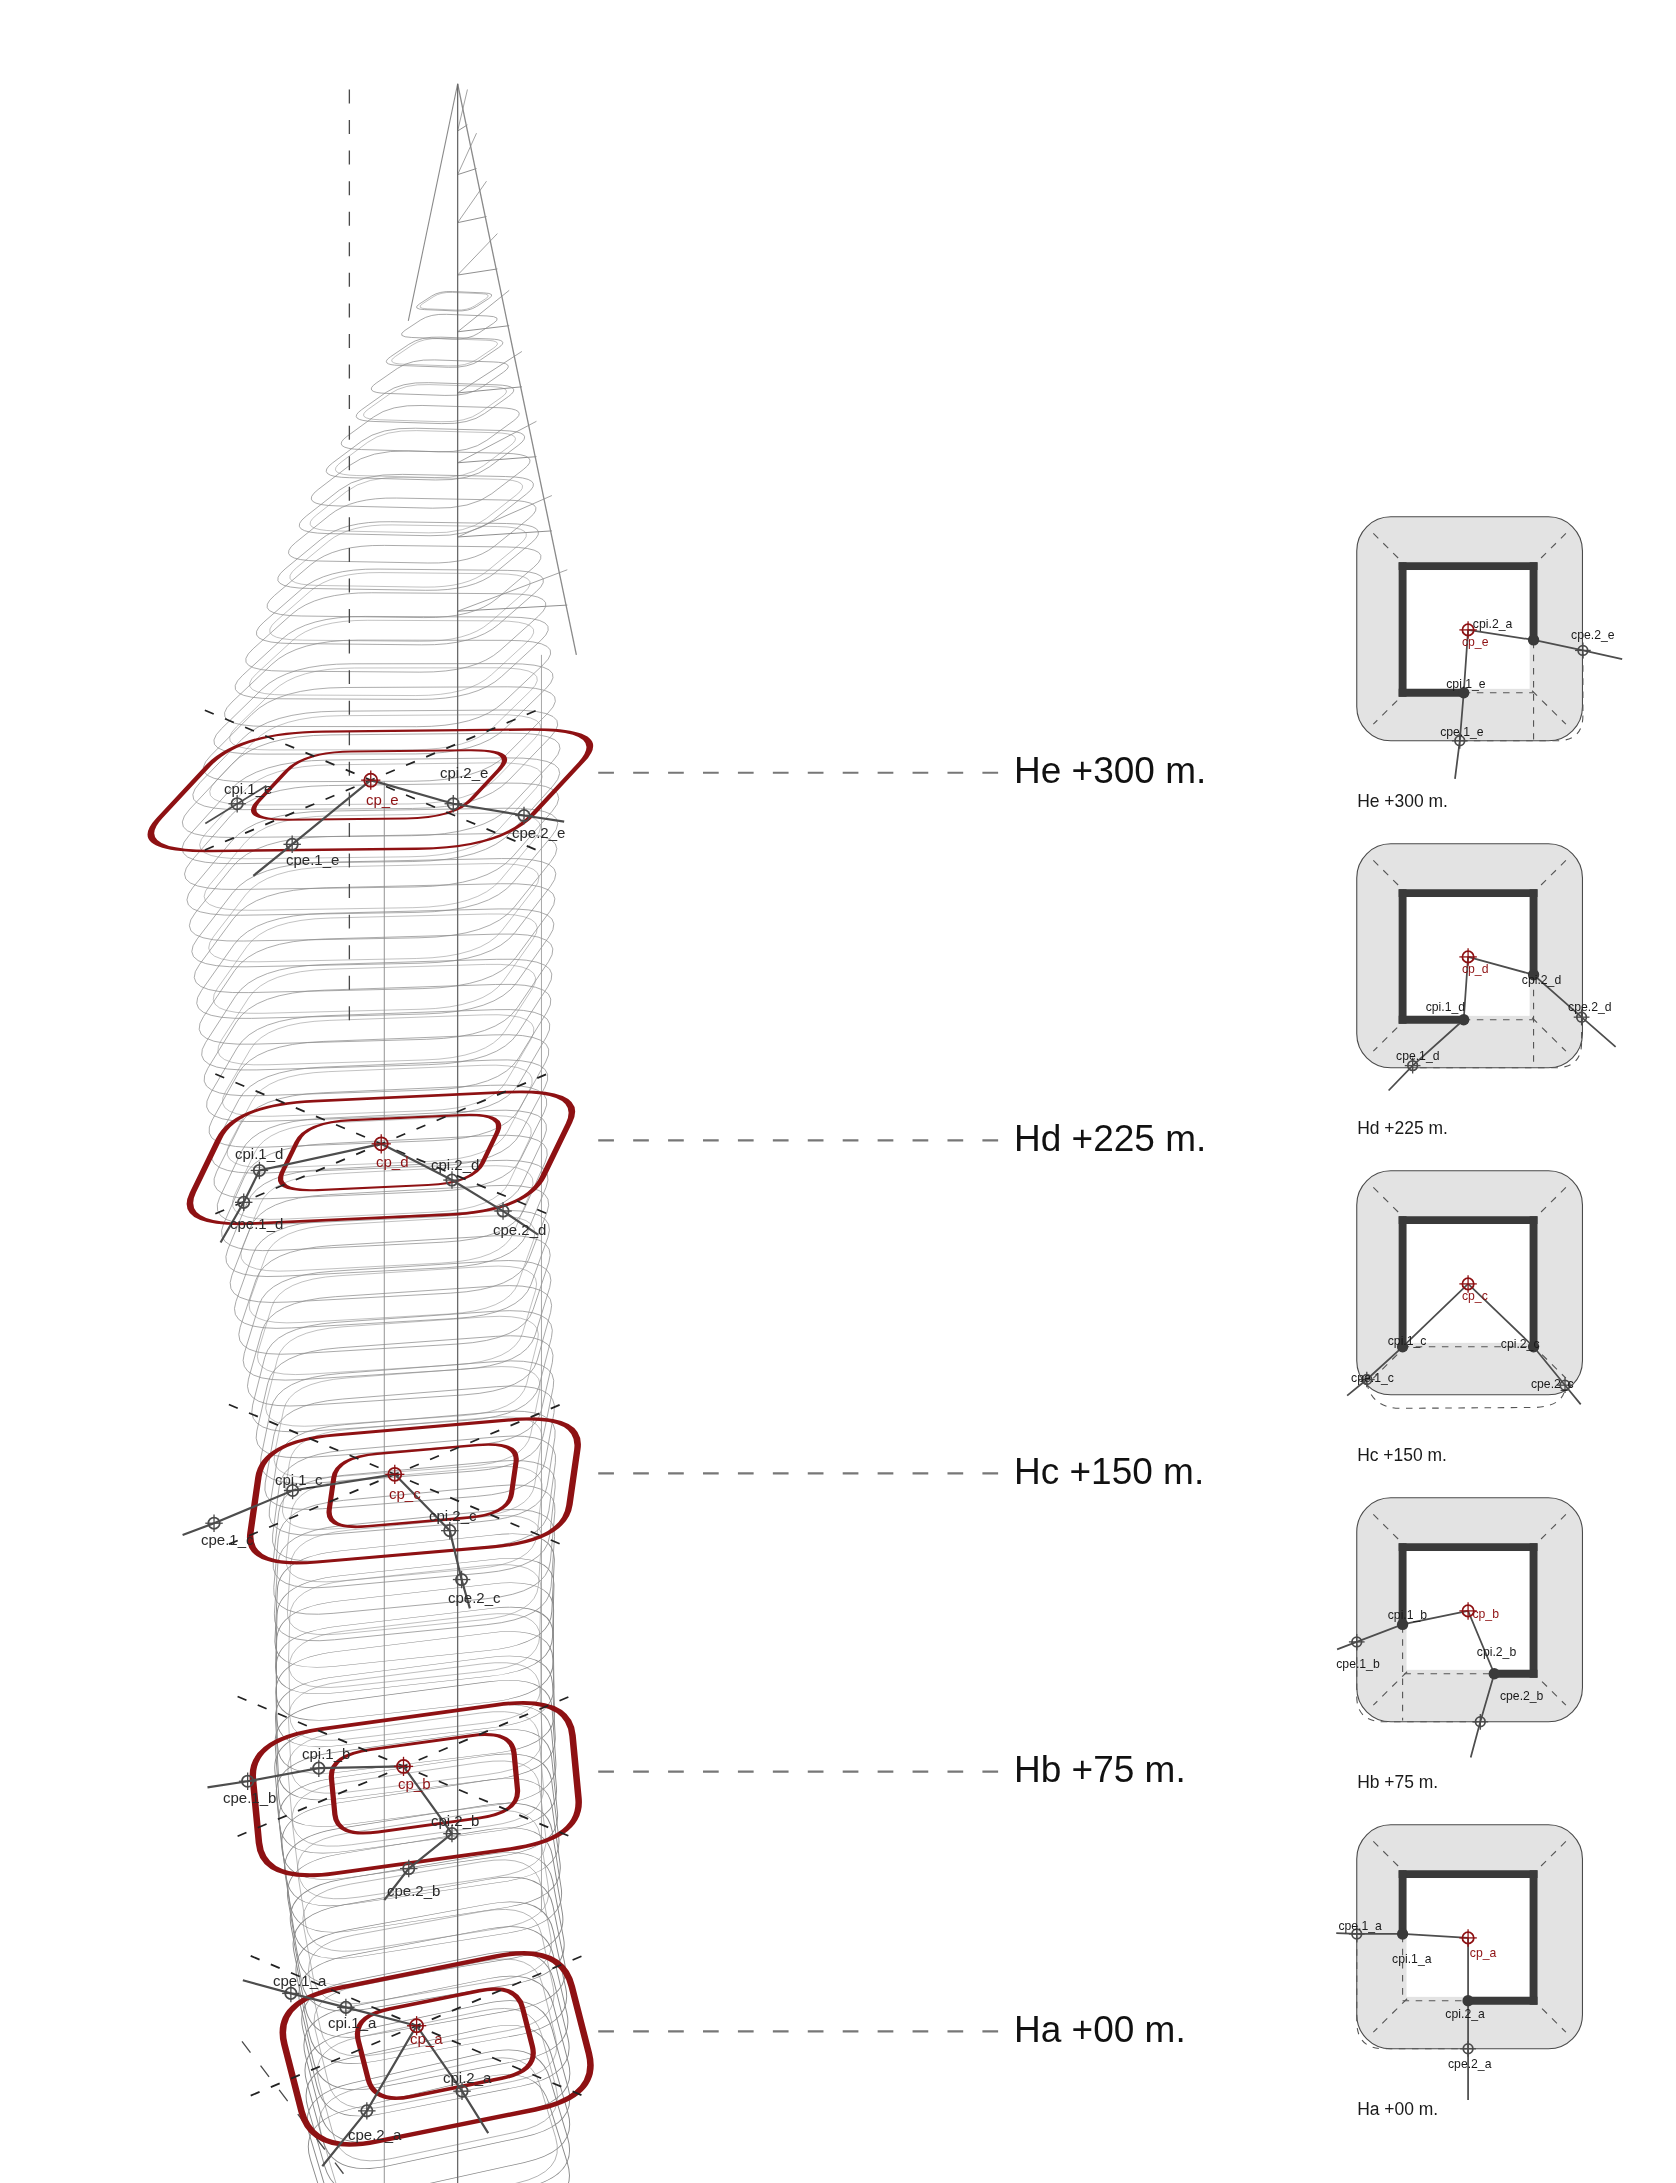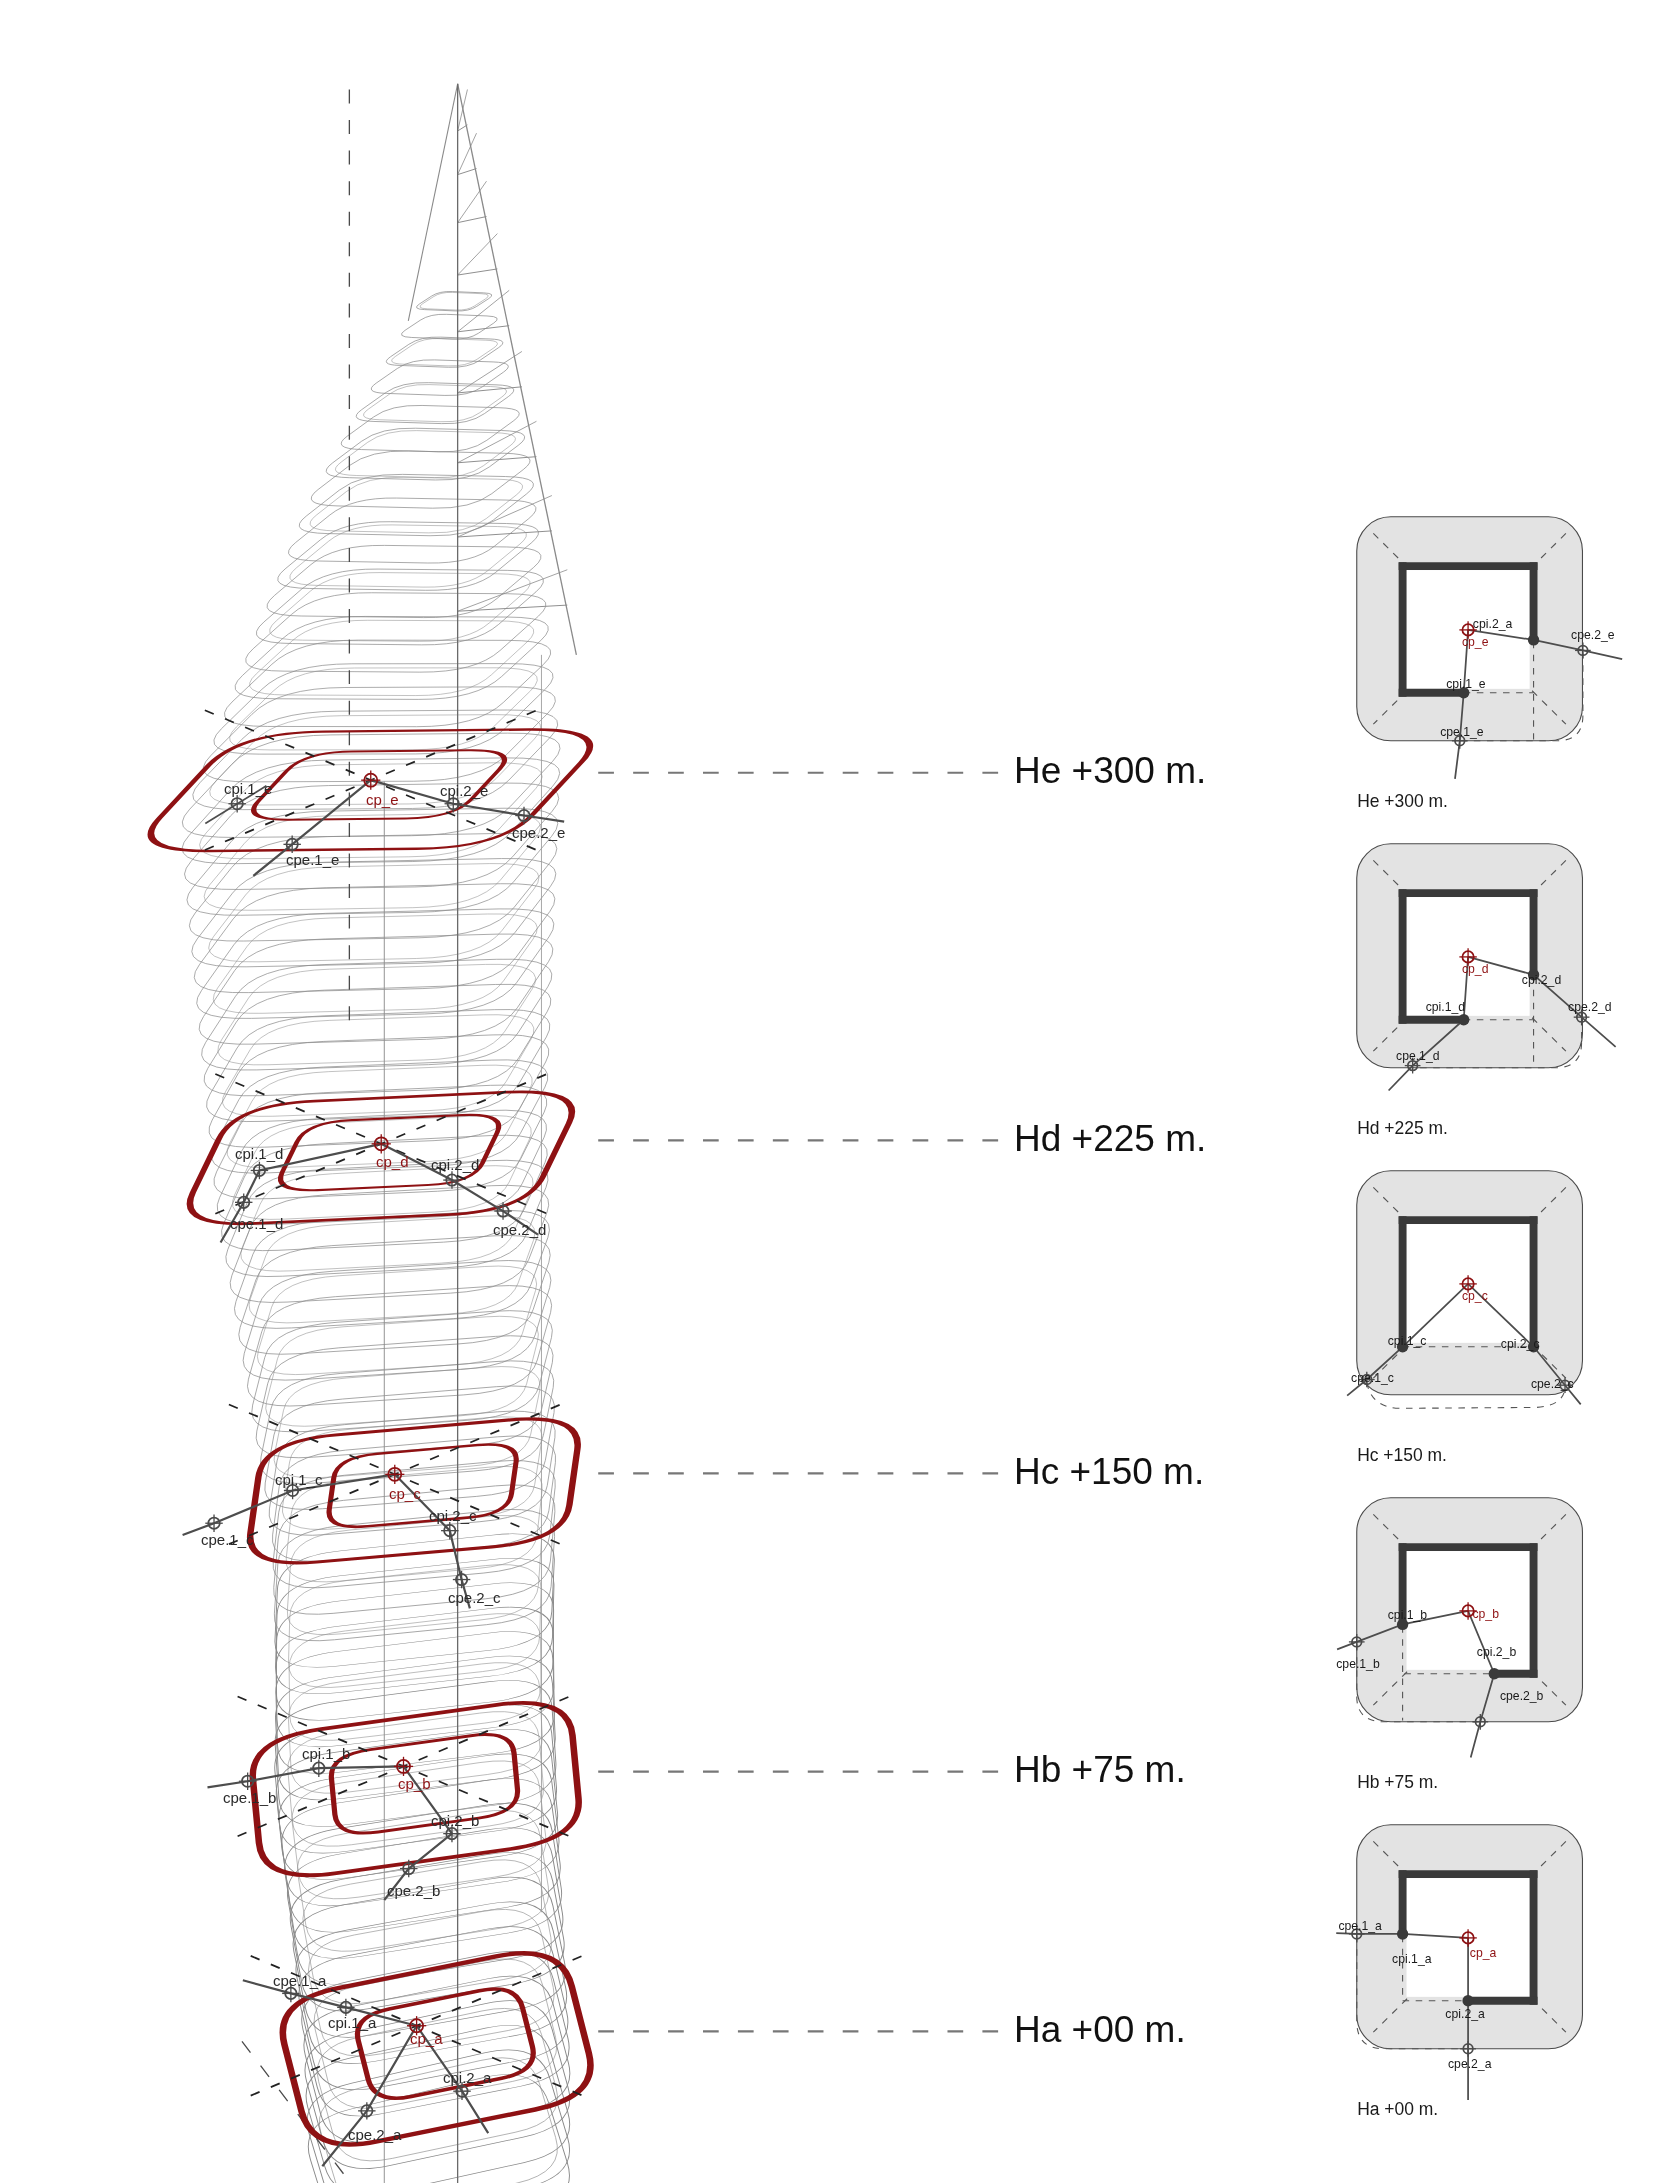--- a/index.html
+++ b/index.html
@@ -323,21 +323,21 @@
         <line x1="1370" y1="1770" x2="2300" y2="1770" stroke="#777777" stroke-width="5" stroke-dasharray="36 44"></line>
         <line x1="1370" y1="2612" x2="2300" y2="2612" stroke="#777777" stroke-width="5" stroke-dasharray="36 44"></line>
         <line x1="1370" y1="3375" x2="2300" y2="3375" stroke="#777777" stroke-width="5" stroke-dasharray="36 44"></line>
         <line x1="1370" y1="4058" x2="2300" y2="4058" stroke="#777777" stroke-width="5" stroke-dasharray="36 44"></line>
         <line x1="1370" y1="4653" x2="2300" y2="4653" stroke="#777777" stroke-width="5" stroke-dasharray="36 44"></line>
       </g>
     </svg>
   <div id="tower-labels" style="position:absolute;left:0;top:0;width:1048px;height:2547px;">
       <span class="tlabel" style="left: 224px; top: 780px;">cpi.1_e</span>
       <span class="tlabel red" style="left: 366px; top: 791px;">cp_e</span>
-      <span class="tlabel" style="left: 440px; top: 782px;">cpi.2_e</span>
+      <span class="tlabel" style="left: 440px; top: 764px;">cpi.2_e</span>
       <span class="tlabel" style="left: 286px; top: 851px;">cpe.1_e</span>
       <span class="tlabel" style="left: 512px; top: 824px;">cpe.2_e</span>
       <span class="tlabel" style="left: 235px; top: 1145px;">cpi.1_d</span>
       <span class="tlabel red" style="left: 376px; top: 1153px;">cp_d</span>
       <span class="tlabel" style="left: 431px; top: 1156px;">cpi.2_d</span>
       <span class="tlabel" style="left: 230px; top: 1215px;">cpe.1_d</span>
       <span class="tlabel" style="left: 493px; top: 1221px;">cpe.2_d</span>
       <span class="tlabel" style="left: 275px; top: 1471px;">cpi.1_c</span>
       <span class="tlabel red" style="left: 389px; top: 1485px;">cp_c</span>
       <span class="tlabel" style="left: 429px; top: 1507px;">cpi.2_c</span>

